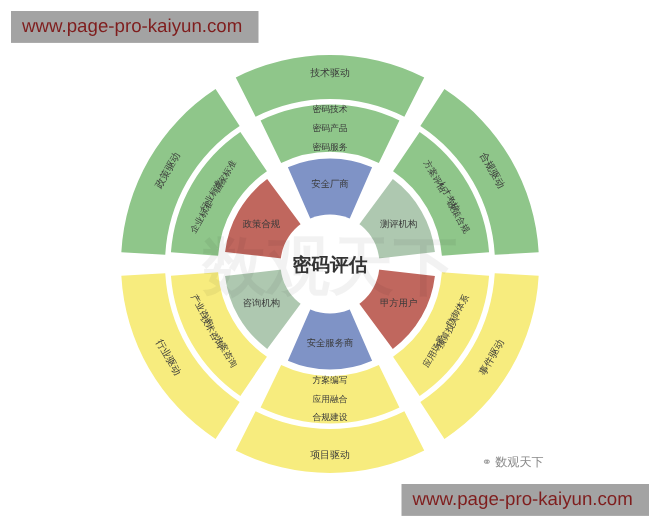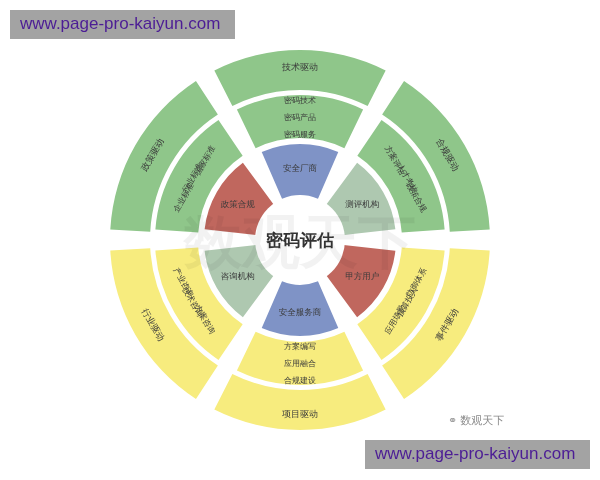--- a/index.html
+++ b/index.html
@@ -1,28 +1,28 @@
 <!DOCTYPE html>
 <html><head>
 <meta charset="utf-8">
 <style>
   html, body { margin: 0; padding: 0; }
   body { width: 600px; height: 480px; background: #ffffff; position: relative; overflow: hidden;
          font-family: "DejaVu Sans", sans-serif; }
-  .wm-banner { position: absolute; background: #a3a3a3; color: #4c1d95;
+  .wm-banner { position: absolute; background: #a3a3a3; color: #7f1d1d;
                font-family: "Liberation Sans", sans-serif; font-size: 17px; line-height: 28px;
                padding: 0 10px; white-space: nowrap; }
   #wm-top { left: 10px; top: 10px; width: 205px; height: 29px; }
   #wm-bottom { left: 365px; top: 440px; width: 205px; height: 29px; }
   #diagram { position: absolute; left: 0; top: 0; }
   .lbl { font-family: "DejaVu Sans", sans-serif; font-size: 8px; fill: #3a3a3a; }
   .lbl-outer { font-size: 9px; }
   .lbl-center { font-size: 17px; font-weight: bold; fill: #333333; }
   .lbl-seg { font-size: 8.5px; fill: #3a3a3a; }
-  .source-tag { position: absolute; left: 448px; top: 413px; font-size: 11px; color: #8a8a8a;
+  .source-tag { position: absolute; left: 438px; top: 413px; font-size: 11px; color: #8a8a8a;
                 font-family: Liberation Sans, sans-serif; white-space: nowrap; }
   .source-tag .wx { display: inline-block; font-size: 11px; color: #9a9a9a; margin-right: 3px; }
 </style>
 </head>
 <body>
 
 <div id="wm-top" class="wm-banner">www.page-pro-kaiyun.com</div>
 
 <svg id="diagram" width="600" height="480" viewBox="0 0 600 480">
   <g id="outer-ring">

